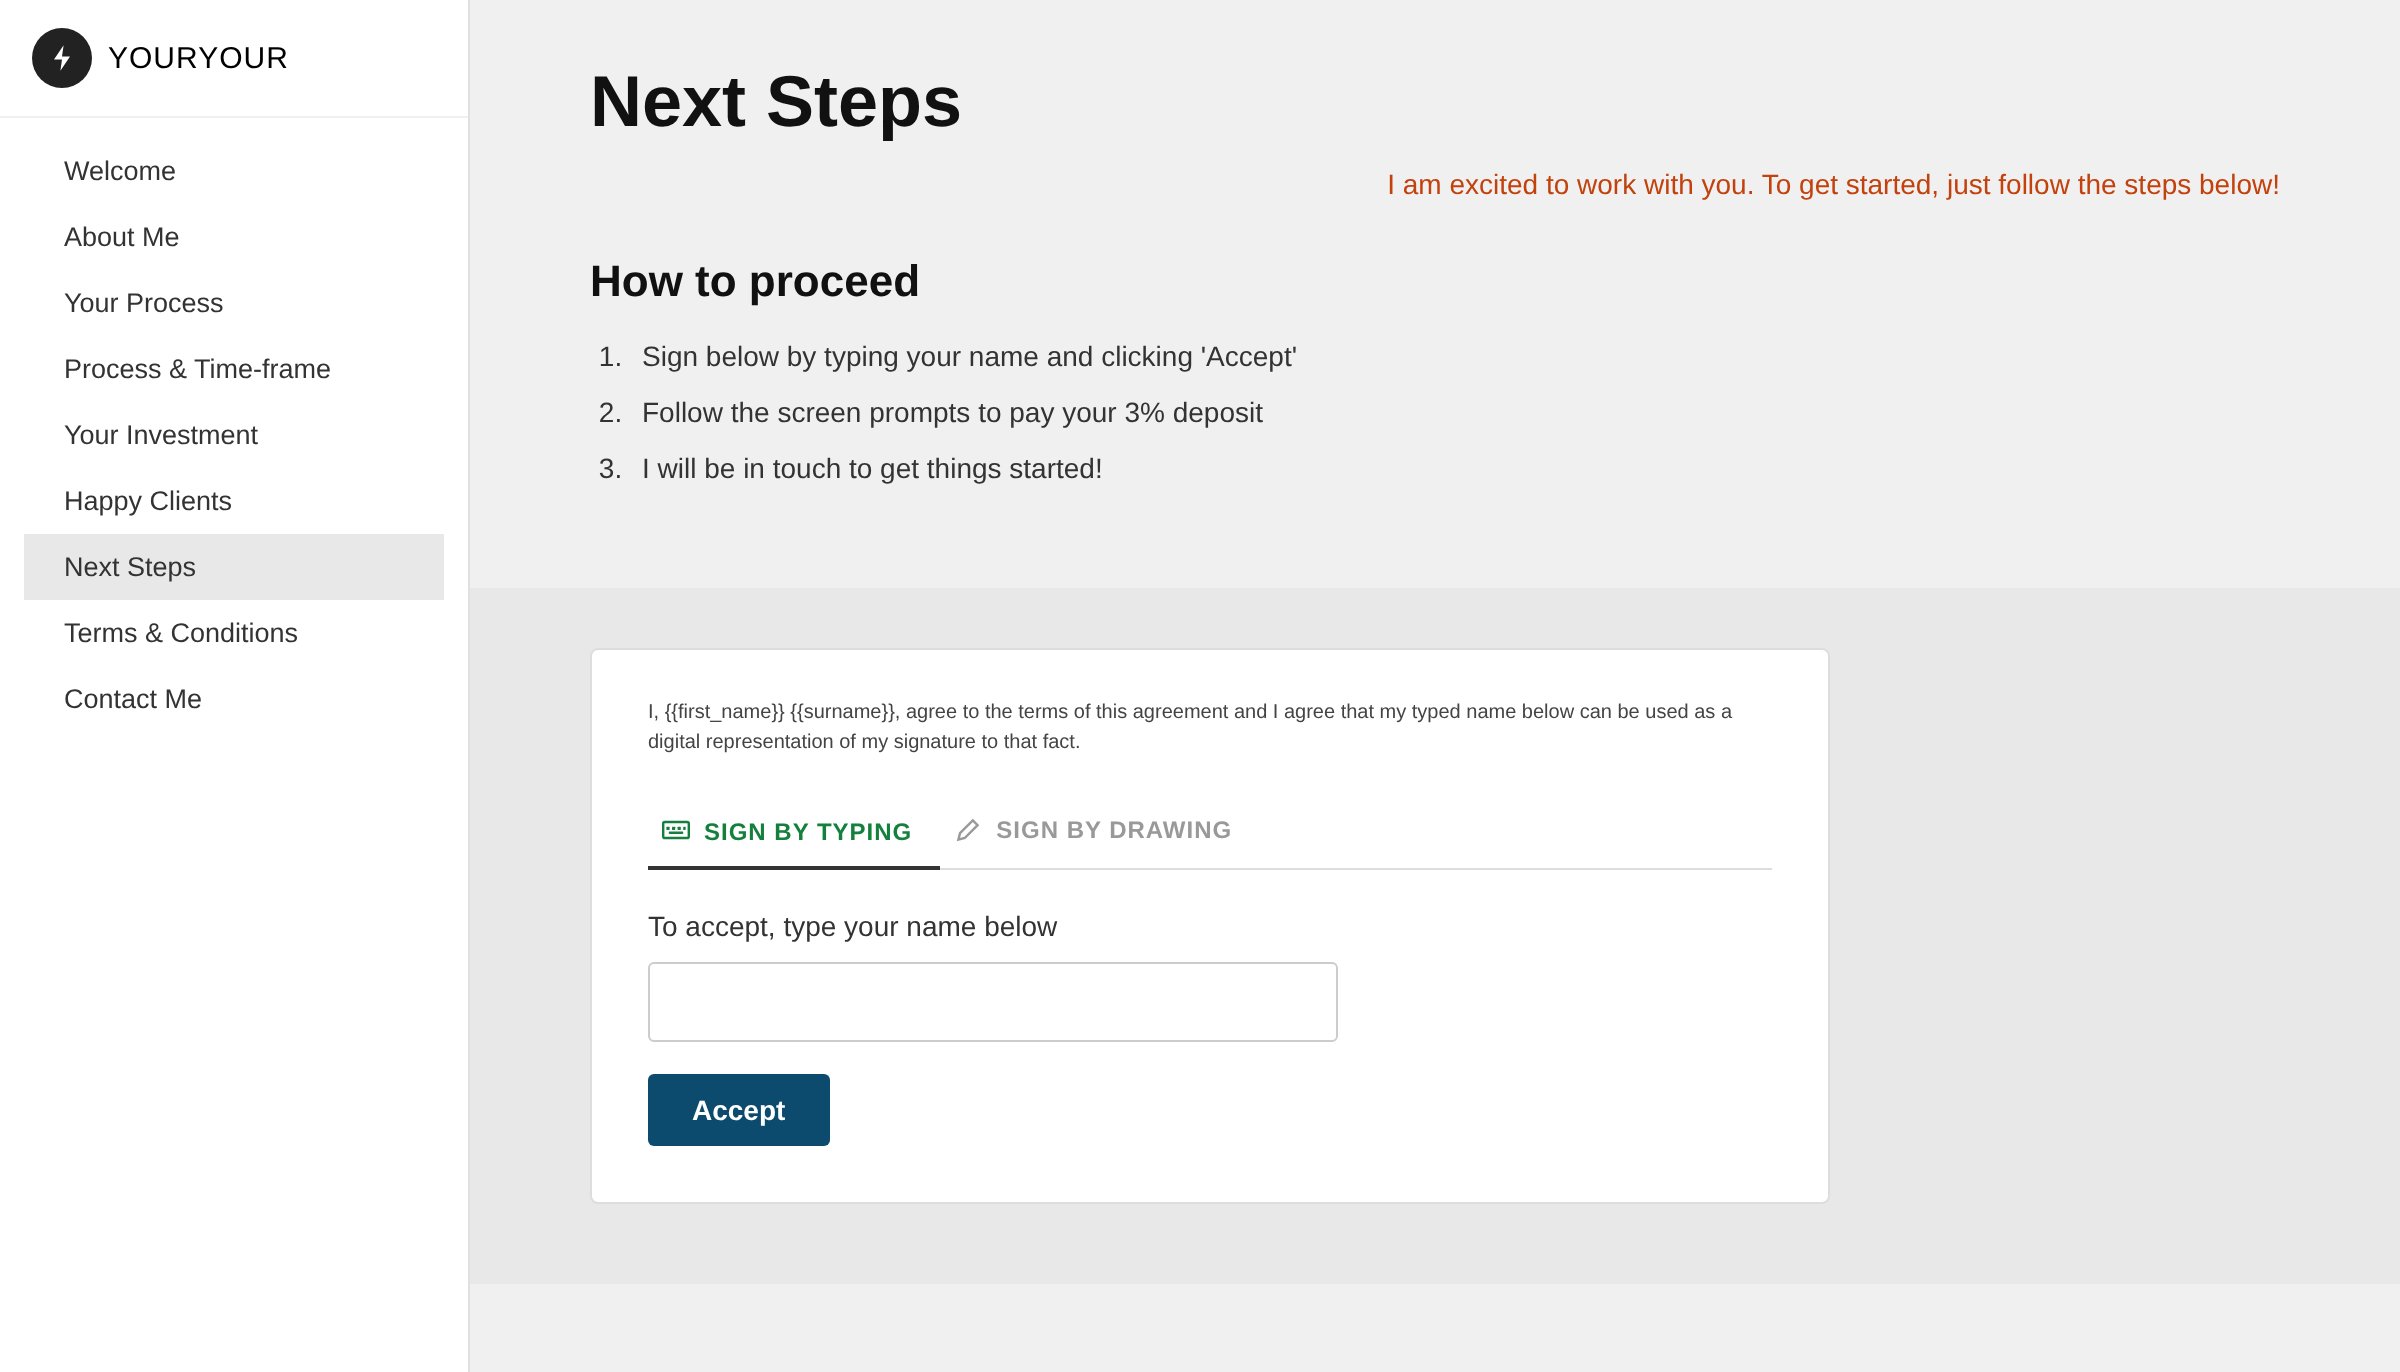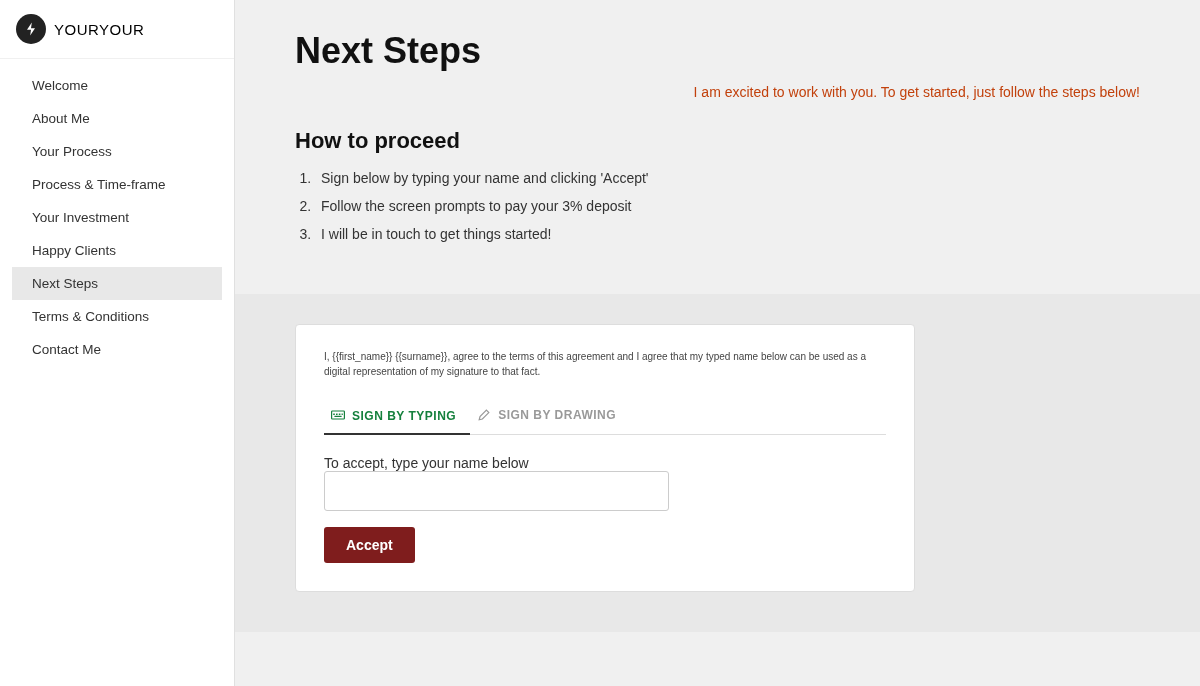--- a/index.html
+++ b/index.html
@@ -145,35 +145,36 @@
     .sign-tab.active {
       color: #15803d;
       border-bottom: 2px solid #333;
       align-items: flex-end;
     }
     .sign-tab svg { width: 16px; height: 16px; }
 
     .type-label {
       font-size: 14px;
       color: #333;
+      margin-bottom: 10px;
       font-weight: 500;
     }
     .name-input {
       width: 345px;
       height: 40px;
       border: 1px solid #ccc;
       border-radius: 3px;
       padding: 0 10px;
       font-size: 14px;
       display: block;
       margin-bottom: 16px;
       outline: none;
     }
     .accept-button {
-      background: #7f1d1d;
+      background: #0c4a6e;
       color: white;
       border: none;
       border-radius: 3px;
       padding: 10px 22px;
       font-size: 14px;
       font-weight: 600;
       cursor: pointer;
     }
   </style>
 </head>

